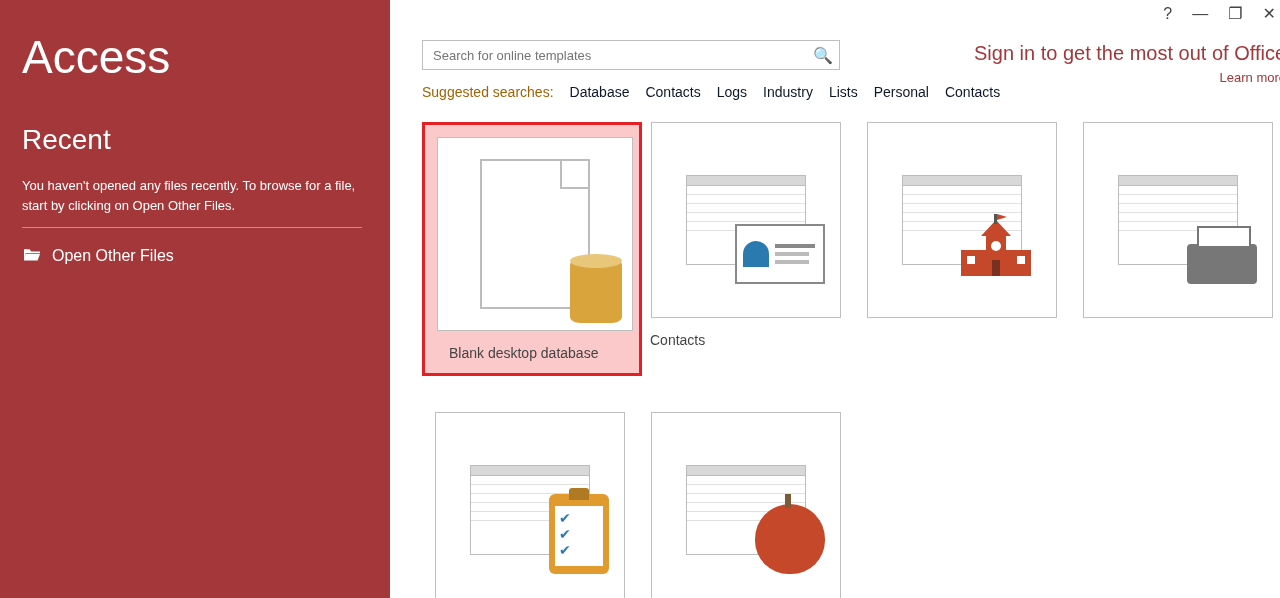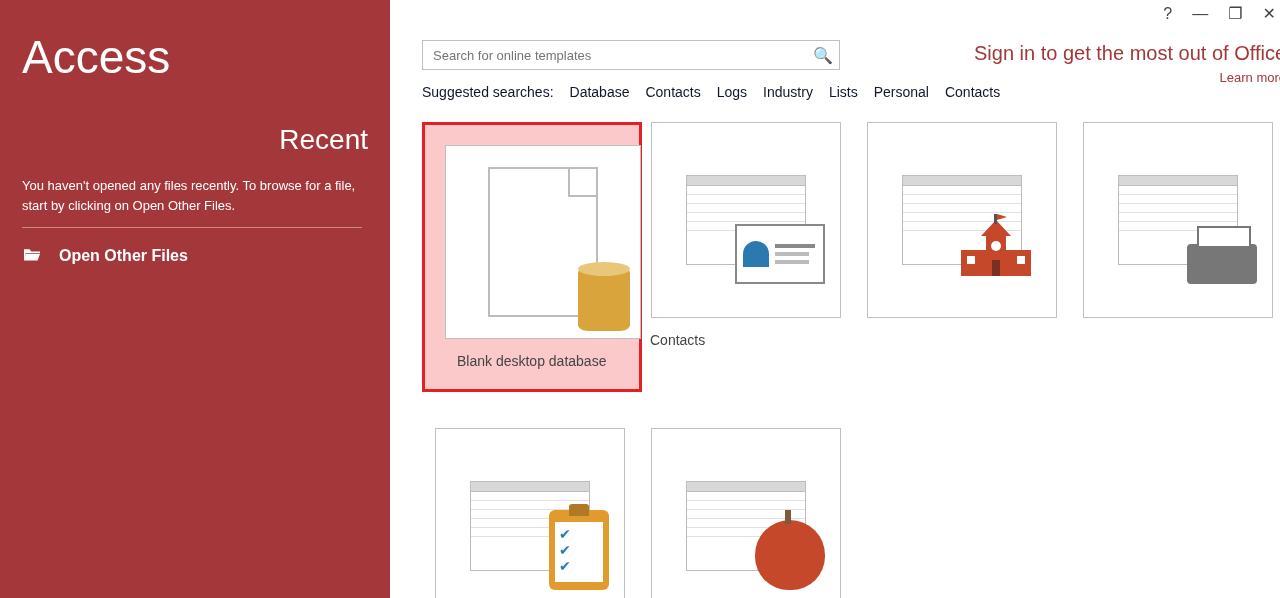--- a/index.html
+++ b/index.html
@@ -22,40 +22,39 @@
   }
   .app-title {
     font-size: 46px;
     font-weight: 300;
     margin-bottom: 40px;
   }
   .recent-title {
     font-size: 28px;
     font-weight: 300;
     margin-bottom: 20px;
-    text-align: right;
   }
   .recent-msg {
     font-size: 13px;
     line-height: 1.5;
     margin-bottom: 12px;
     max-width: 340px;
   }
   .divider {
     border-top: 1px solid rgba(255,255,255,0.4);
     margin-bottom: 18px;
     width: 340px;
   }
   .open-other {
     display: flex;
     align-items: center;
-    gap: 17px;
+    gap: 10px;
     cursor: pointer;
     font-size: 16px;
-    font-weight: 700;
+    font-weight: 400;
   }
   .folder-icon svg { fill: #fff; width: 20px; height: 16px; }
 
   .main {
     flex: 1;
     padding: 0 0 0 32px;
     position: relative;
   }
   .window-controls {
     position: absolute;
@@ -93,21 +92,21 @@
 
   .suggested {
     margin-top: 14px;
     font-size: 14px;
     color:#555;
     display:flex;
     gap: 16px;
     align-items:center;
     flex-wrap:wrap;
   }
-  .suggested .label { color:#0f172a; }
+  .suggested .label { color:#a16207; }
   .suggested .link { color:#0f172a; cursor:pointer; }
 
   .template-grid {
     margin-top: 22px;
     display:grid;
     grid-template-columns: repeat(4, 216px);
     column-gap: 0;
     row-gap: 36px;
   }
   .template-card {
@@ -127,21 +126,21 @@
   }
   .template-label {
     font-size: 14px;
     color:#444;
     margin-top: 14px;
     padding-left: 12px;
   }
   .highlighted-card {
     border:3px solid #e32024;
     background:#fbc9c9;
-    padding:20px;
+    padding:12px;
     width:220px;
   }
   .highlighted-card .template-thumb {
     border:1px solid #bfbfbf;
     margin:0;
     width:196px;
     height:194px;
   }
 
   

